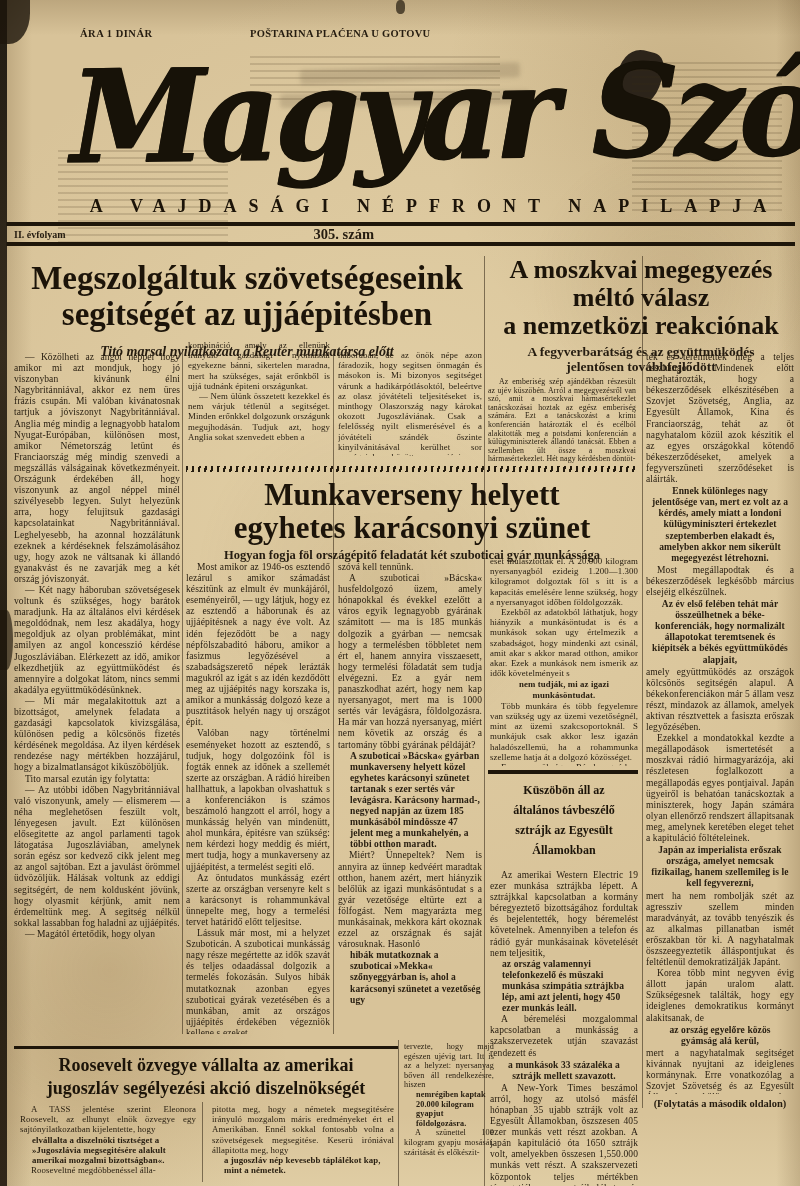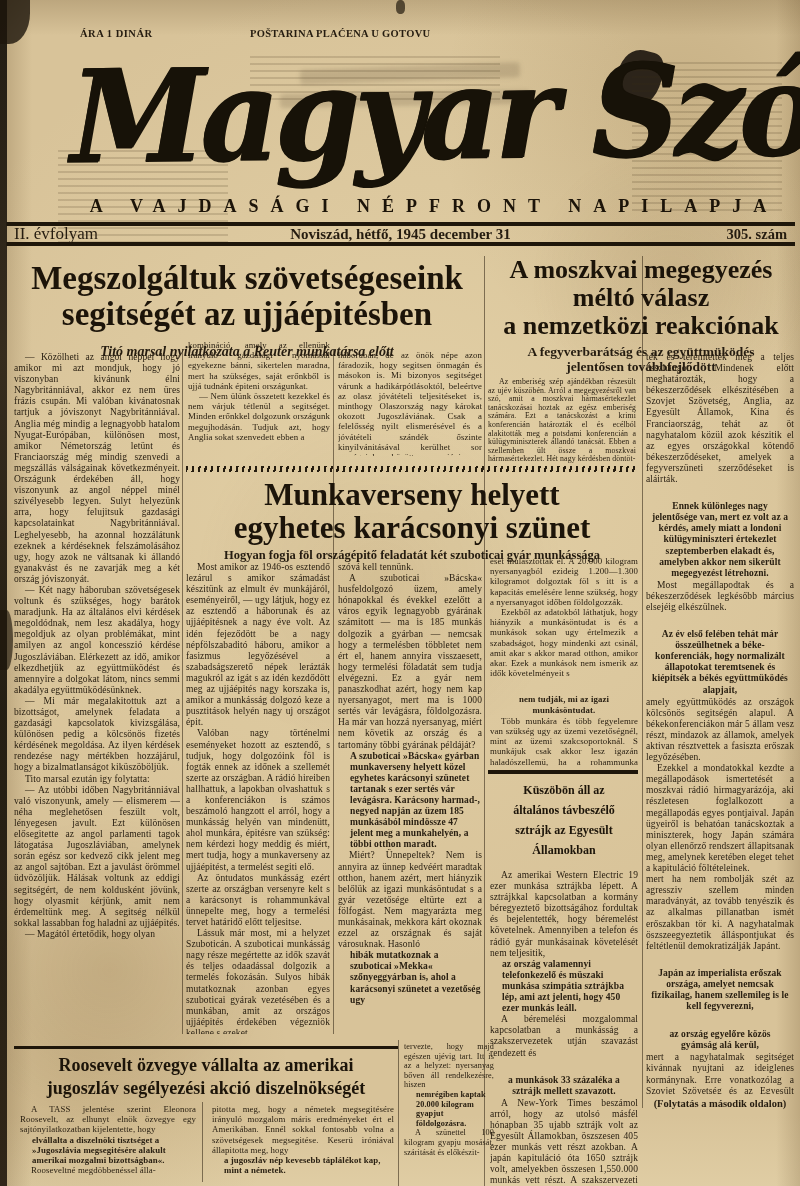--- a/index.html
+++ b/index.html
@@ -34,21 +34,21 @@
   }
   .napilapja{
     position:absolute;left:80px;right:12px;top:196px;z-index:3;
     font-weight:bold;font-size:18px;letter-spacing:12px;text-align:center;color:#1c1409;
   }
   .datebar{
     position:absolute;left:6px;right:5px;top:222px;height:24px;z-index:3;
     border-top:4px solid #1e160a;border-bottom:4px solid #1e160a;
     display:flex;align-items:center;padding:1px 8px;box-sizing:border-box;
   }
-  .datebar .vol{font-weight:normal;font-size:17px;width:180px;}
+  .datebar .vol{font-weight:bold;font-size:10px;width:180px;}
   .datebar .date{font-weight:bold;font-size:15px;flex:1;text-align:center;}
   .datebar .issue{font-weight:bold;font-size:14.5px;width:180px;text-align:right;}
   
   .content{position:absolute;left:0;top:252px;width:800px;height:934px;z-index:2;}
   .abs{position:absolute;box-sizing:border-box;}
   .hl{font-weight:bold;text-align:center;color:#1c1409;letter-spacing:0;}
   .hl div{white-space:nowrap;}
   .tito-hl{left:14px;top:8px;width:466px;font-size:33px;line-height:36px;}
   .tito-sub{left:14px;top:92px;width:466px;font-weight:bold;font-style:italic;font-size:14px;text-align:center;}
   .moszkva-hl{left:488px;top:4px;width:306px;font-size:26px;line-height:28px;}
@@ -57,21 +57,21 @@
   .munka-sub{left:186px;top:296px;width:452px;font-weight:bold;font-size:12.5px;text-align:center;}
   .tav-hl{left:490px;top:528px;width:148px;font-size:12px;line-height:20px;}
   .roos-hl{left:14px;top:802px;width:384px;font-size:18px;line-height:23px;}
   
   .bt{font-size:9.5px;line-height:11.1px;text-align:justify;overflow:hidden;letter-spacing:.1px;color:#2a2012;}
   .sm{font-size:8.8px;line-height:10.2px;}
   .tiny{font-size:7.8px;line-height:8.6px;}
   .xs{font-size:8.2px;line-height:9.6px;}
   .para{margin:0;text-indent:11px;}
   .cont{text-indent:0;}
-  .bc{font-weight:bold;text-indent:0;text-align:center;padding:1px 5px;margin-top:15px;}
+  .bc{font-weight:bold;text-indent:0;text-align:center;padding:1px 5px;}
   .bi{font-weight:bold;text-indent:0;padding-left:12px;text-align:left;}
   
   .vrule{width:1px;background:rgba(45,33,16,.55);}
   .hrule{background:#1e160a;}
   .wavy{height:6px;background:repeating-linear-gradient(100deg,#241b0e 0 2.2px,rgba(0,0,0,0) 2.2px 6.2px);}
   .folyt{font-weight:bold;font-size:10.5px;text-align:center;}
   
   .art{position:absolute;pointer-events:none;}
   .edge-left{left:0;top:0;width:7px;height:1186px;background:linear-gradient(to bottom,#14100a,#2a2115 30%,#171209 60%,#241b10);opacity:.92;z-index:4;}
   .corner-tl{left:0;top:0;width:30px;height:44px;background:#1d150b;opacity:.8;border-radius:0 0 70% 0;z-index:4;}
@@ -102,21 +102,20 @@
 <div class="art stain" style="left:520px;top:150px;width:300px;height:260px;background:radial-gradient(circle,rgba(118,86,38,.10),rgba(0,0,0,0) 70%);"></div>
 
 <div class="topline">
   <span class="price">ÁRA 1 DINÁR</span>
   <span class="postage">POŠTARINA PLAĆENA U GOTOVU</span>
 </div>
 <div class="bigtitle">Magyar Szó</div>
 <div class="napilapja">A VAJDASÁGI NÉPFRONT NAPILAPJA</div>
 <div class="datebar">
   <span class="vol">II. évfolyam</span>
-  <span class="date">Noviszád, hétfő, 1945 december 31</span>
   <span class="issue">305. szám</span>
 </div>
 
 <div class="content">
 
   <div class="abs vrule" style="left:182px;top:98px;height:684px;"></div>
   <div class="abs vrule" style="left:333px;top:98px;height:684px;"></div>
   <div class="abs vrule" style="left:484px;top:4px;height:930px;"></div>
   <div class="abs vrule" style="left:642px;top:4px;height:852px;"></div>
   <div class="abs vrule" style="left:398px;top:788px;height:146px;"></div>
@@ -155,22 +154,23 @@
   <div class="abs bt tiny" style="left:488px;top:126px;width:148px;height:90px;">
       <p class="para">Az emberiség szép ajándékban részesült az ujév küszöbén. Arról a megegyezésről van szó, amit a moszkvai hármasértekezlet tanácskozásai hoztak az egész emberiség számára. Ezt a tanácskozást a krimi konferencián határozták el és ecélból alakitották meg a potsdami konferencián a külügyminiszterek állandó tanácsát. Ebben a szellemben ült össze a moszkvai hármasértekezlet. Hét nagy kérdésben döntöt-</p>
     </div>
   <div class="abs bt" style="left:646px;top:100px;width:148px;height:742px;">
       <p class="para cont">ték és teremtették meg a teljes összhangot. Mindenek előtt meghatározták, hogy a békeszerződések elkészitésében a Szovjet Szövetség, Anglia, az Egyesült Államok, Kina és Franciaország, tehát az öt nagyhatalom közül azok készitik el az egyes országokkal kötendő békeszerződéseket, amelyek a fegyverszüneti szerződéseket is aláirták.</p>
       <p class="para bc">Ennek különleges nagy jelentősége van, mert ez volt az a kérdés, amely miatt a londoni külügyminiszteri értekezlet szeptemberben elakadt és, amelyben akkor nem sikerült megegyezést létrehozni.</p>
       <p class="para">Most megállapodtak és a békeszerződések legkésőbb március elsejéig elkészülnek.</p>
       <p class="para bc">Az év első felében tehát már összeülhetnek a béke-konferenciák, hogy normalizált állapotokat teremtsenek és kiépitsék a békés együttmüködés alapjait,</p>
       <p class="para cont">amely együttmüködés az országok kölcsönös segitségén alapul. A békekonferenciákon már 5 állam vesz részt, mindazok az államok, amelyek aktivan résztvettek a fasiszta erőszak legyőzésében.</p>
       <p class="para">Ezekkel a mondatokkal kezdte a megállapodások ismertetését a moszkvai rádió hirmagyarázója, aki részletesen foglalkozott a megállapodás egyes pontjaival. Japán ügyeiről is behatóan tanácskoztak a miniszterek, hogy Japán számára olyan ellenőrző rendszert állapitsanak meg, amelynek keretében eleget tehet a kapituláció föltételeinek.</p>
+      <p class="para bc">Japán az imperialista erőszak országa, amelyet nemcsak fizikailag, hanem szellemileg is le kell fegyverezni,</p>
       <p class="para cont">mert ha nem rombolják szét az agressziv szellem minden maradványát, az tovább tenyészik és az alkalmas pillanatban ismét erőszakban tör ki. A nagyhatalmak öszszeegyeztetik álláspontjukat és feltétlenül demokratizálják Japánt.</p>
-      <p class="para bc">Japán az imperialista erőszak országa, amelyet nemcsak fizikailag, hanem szellemileg is le kell fegyverezni,</p>
+      <p class="para">Korea több mint negyven évig állott japán uralom alatt. Szükségesnek találták, hogy egy ideiglenes demokratikus kormányt alakitsanak, de</p>
       <p class="para bc">az ország egyelőre közös gyámság alá kerül,</p>
       <p class="para cont">mert a nagyhatalmak segitséget kivánnak nyujtani az ideiglenes kormánynak. Erre vonatkozólag a Szovjet Szövetség és az Egyesült Államok külön egyezményt dolgoznak ki és a tanácskozások máris megindultak.</p>
     </div>
   <div class="abs folyt" style="left:646px;top:846px;width:148px;">(Folytatás a második oldalon)</div>
 
   <div class="abs wavy" style="left:186px;top:214px;width:452px;"></div>
 
   <div class="abs hl munka-hl">
     <div>Munkaverseny helyett</div>
     <div>egyhetes karácsonyi szünet</div>

